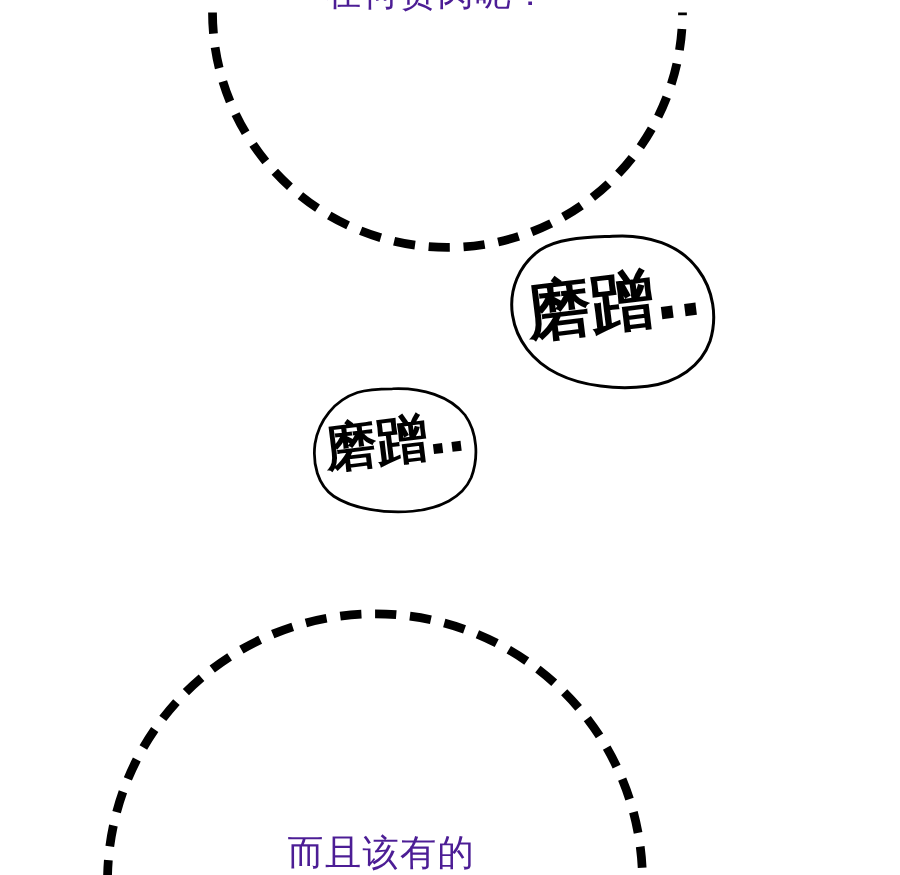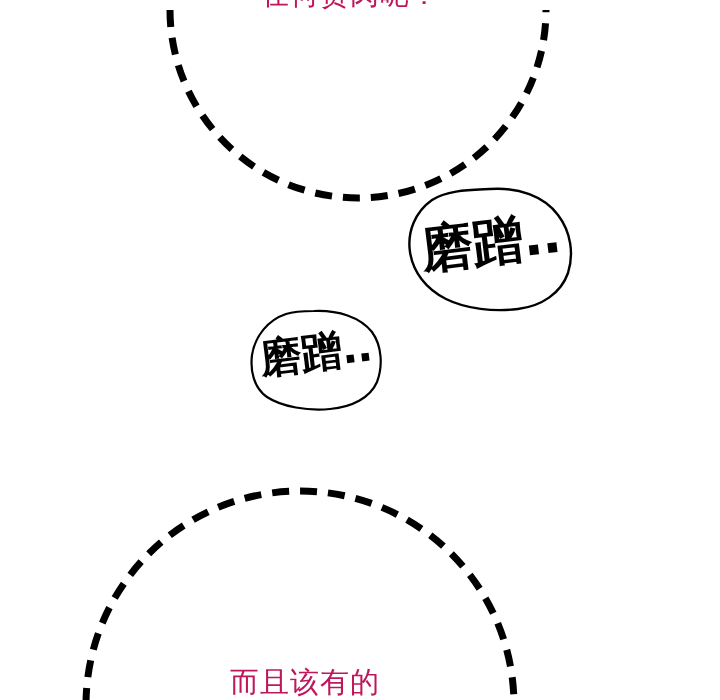--- a/index.html
+++ b/index.html
@@ -16,21 +16,21 @@
     position: relative;
     width: 720px;
     height: 700px;
     background: #ffffff;
     font-family: "DejaVu Sans", "Liberation Sans", sans-serif;
   }
 
   
   .narration {
     position: absolute;
-    color: #be185d;
+    color: #4c1d95;
     font-family: "DejaVu Sans", "Liberation Sans", sans-serif;
     font-size: 29px;
     line-height: 1.0;
     letter-spacing: 1px;
     white-space: nowrap;
     font-weight: 400;
   }
 
   #narration-top {
     left: 260px;

